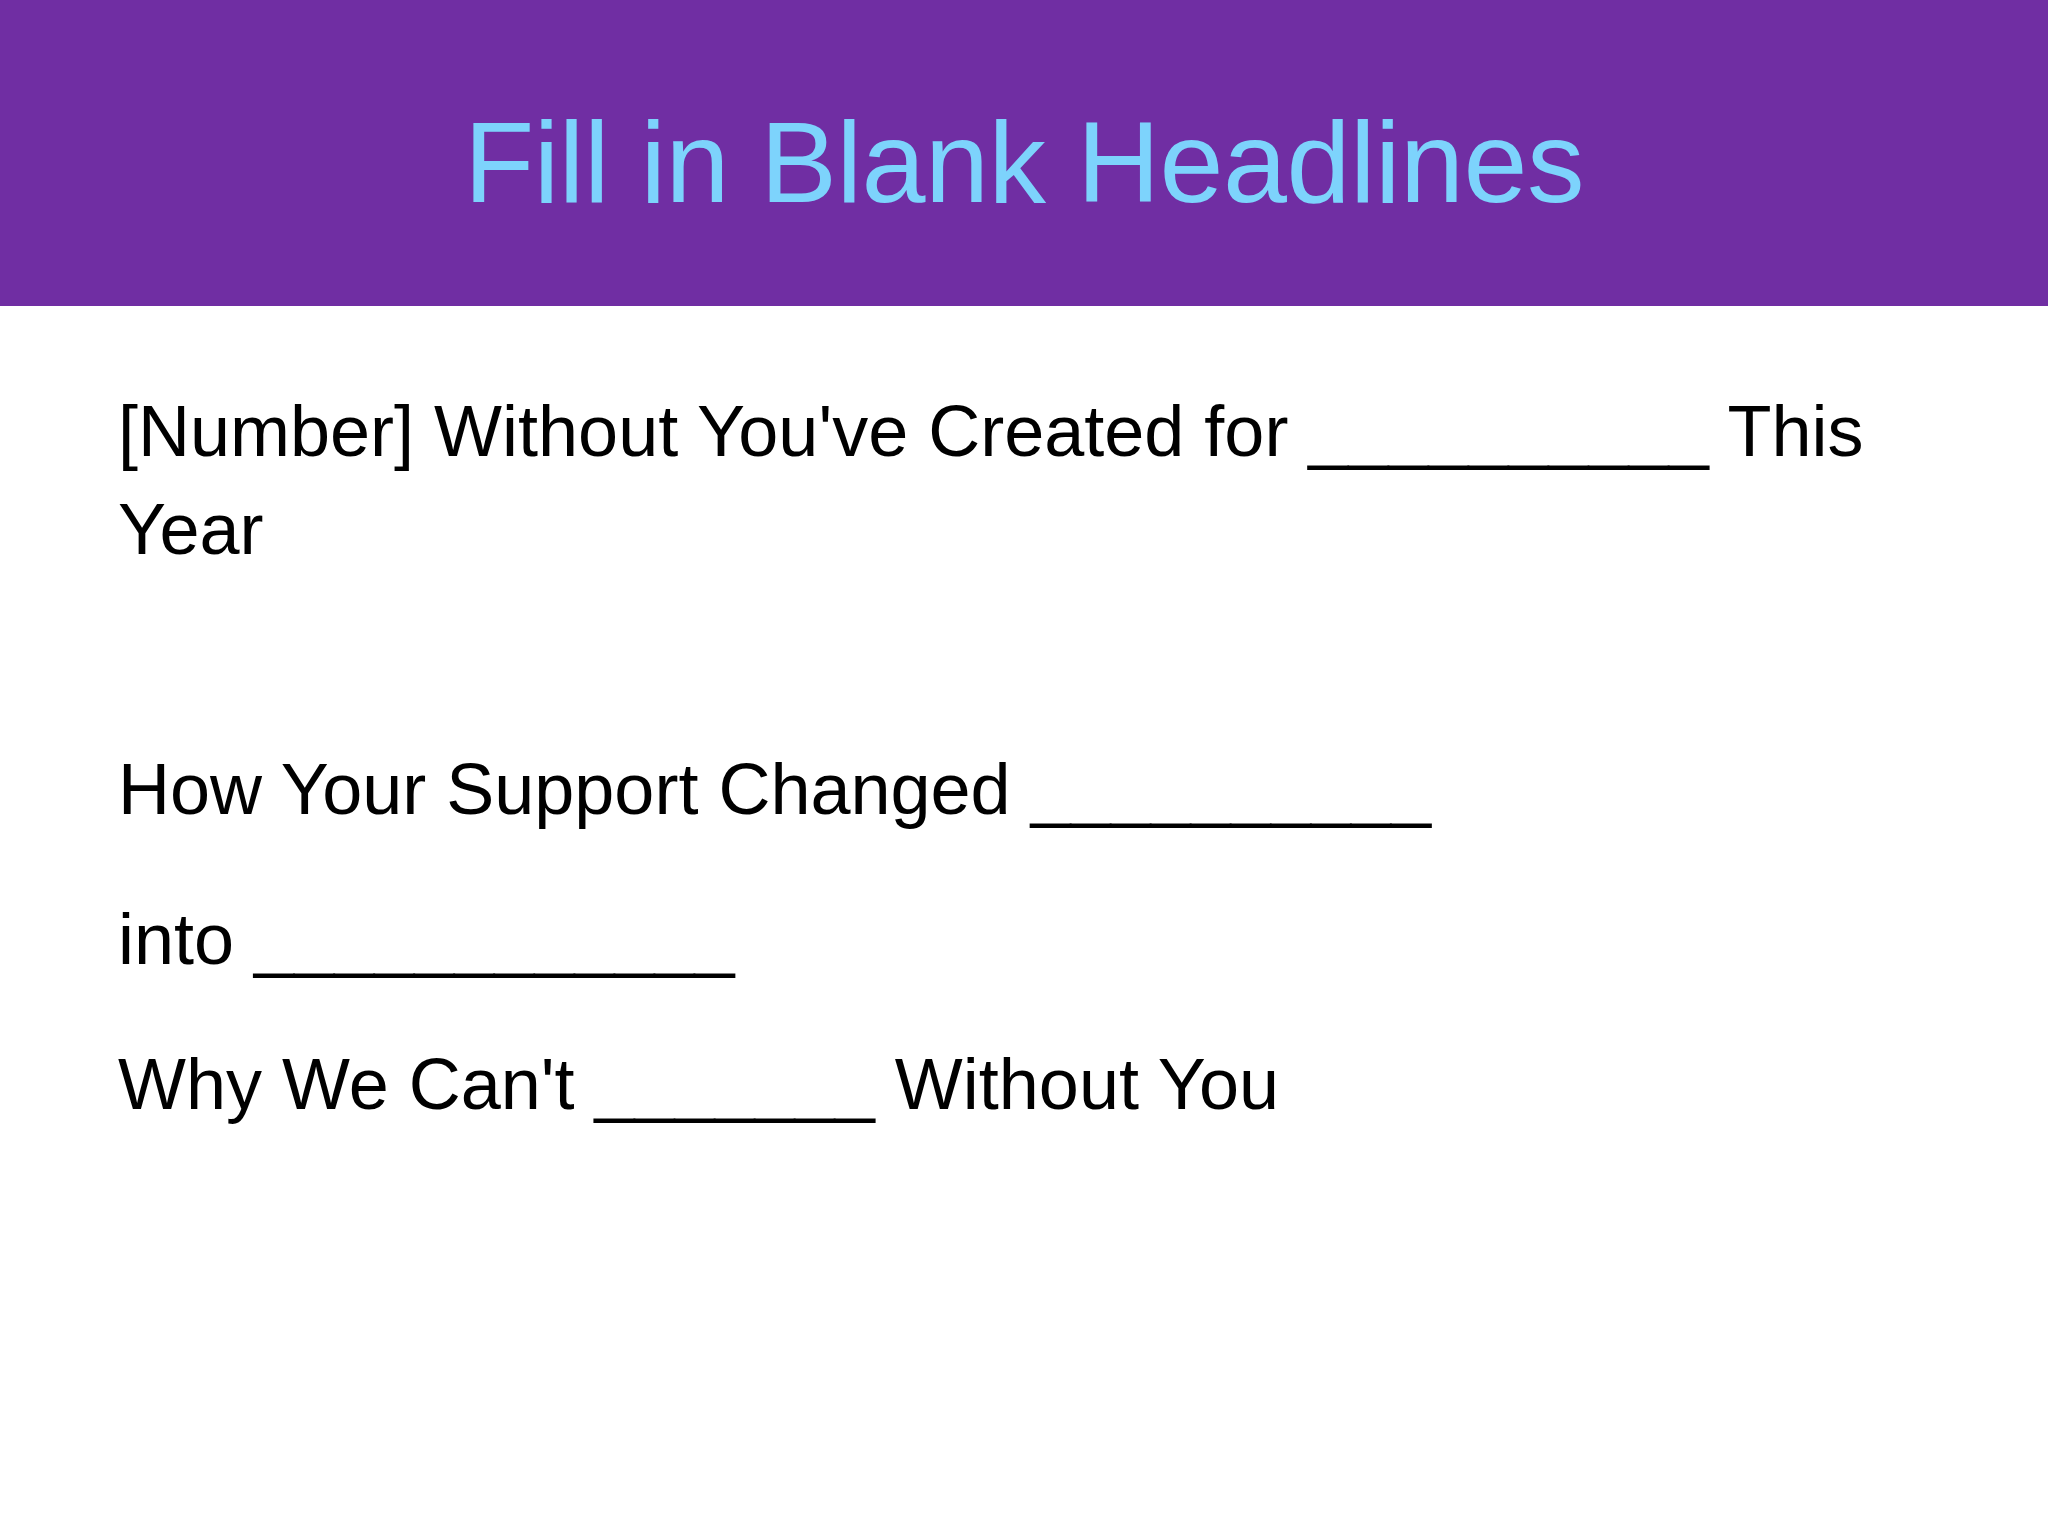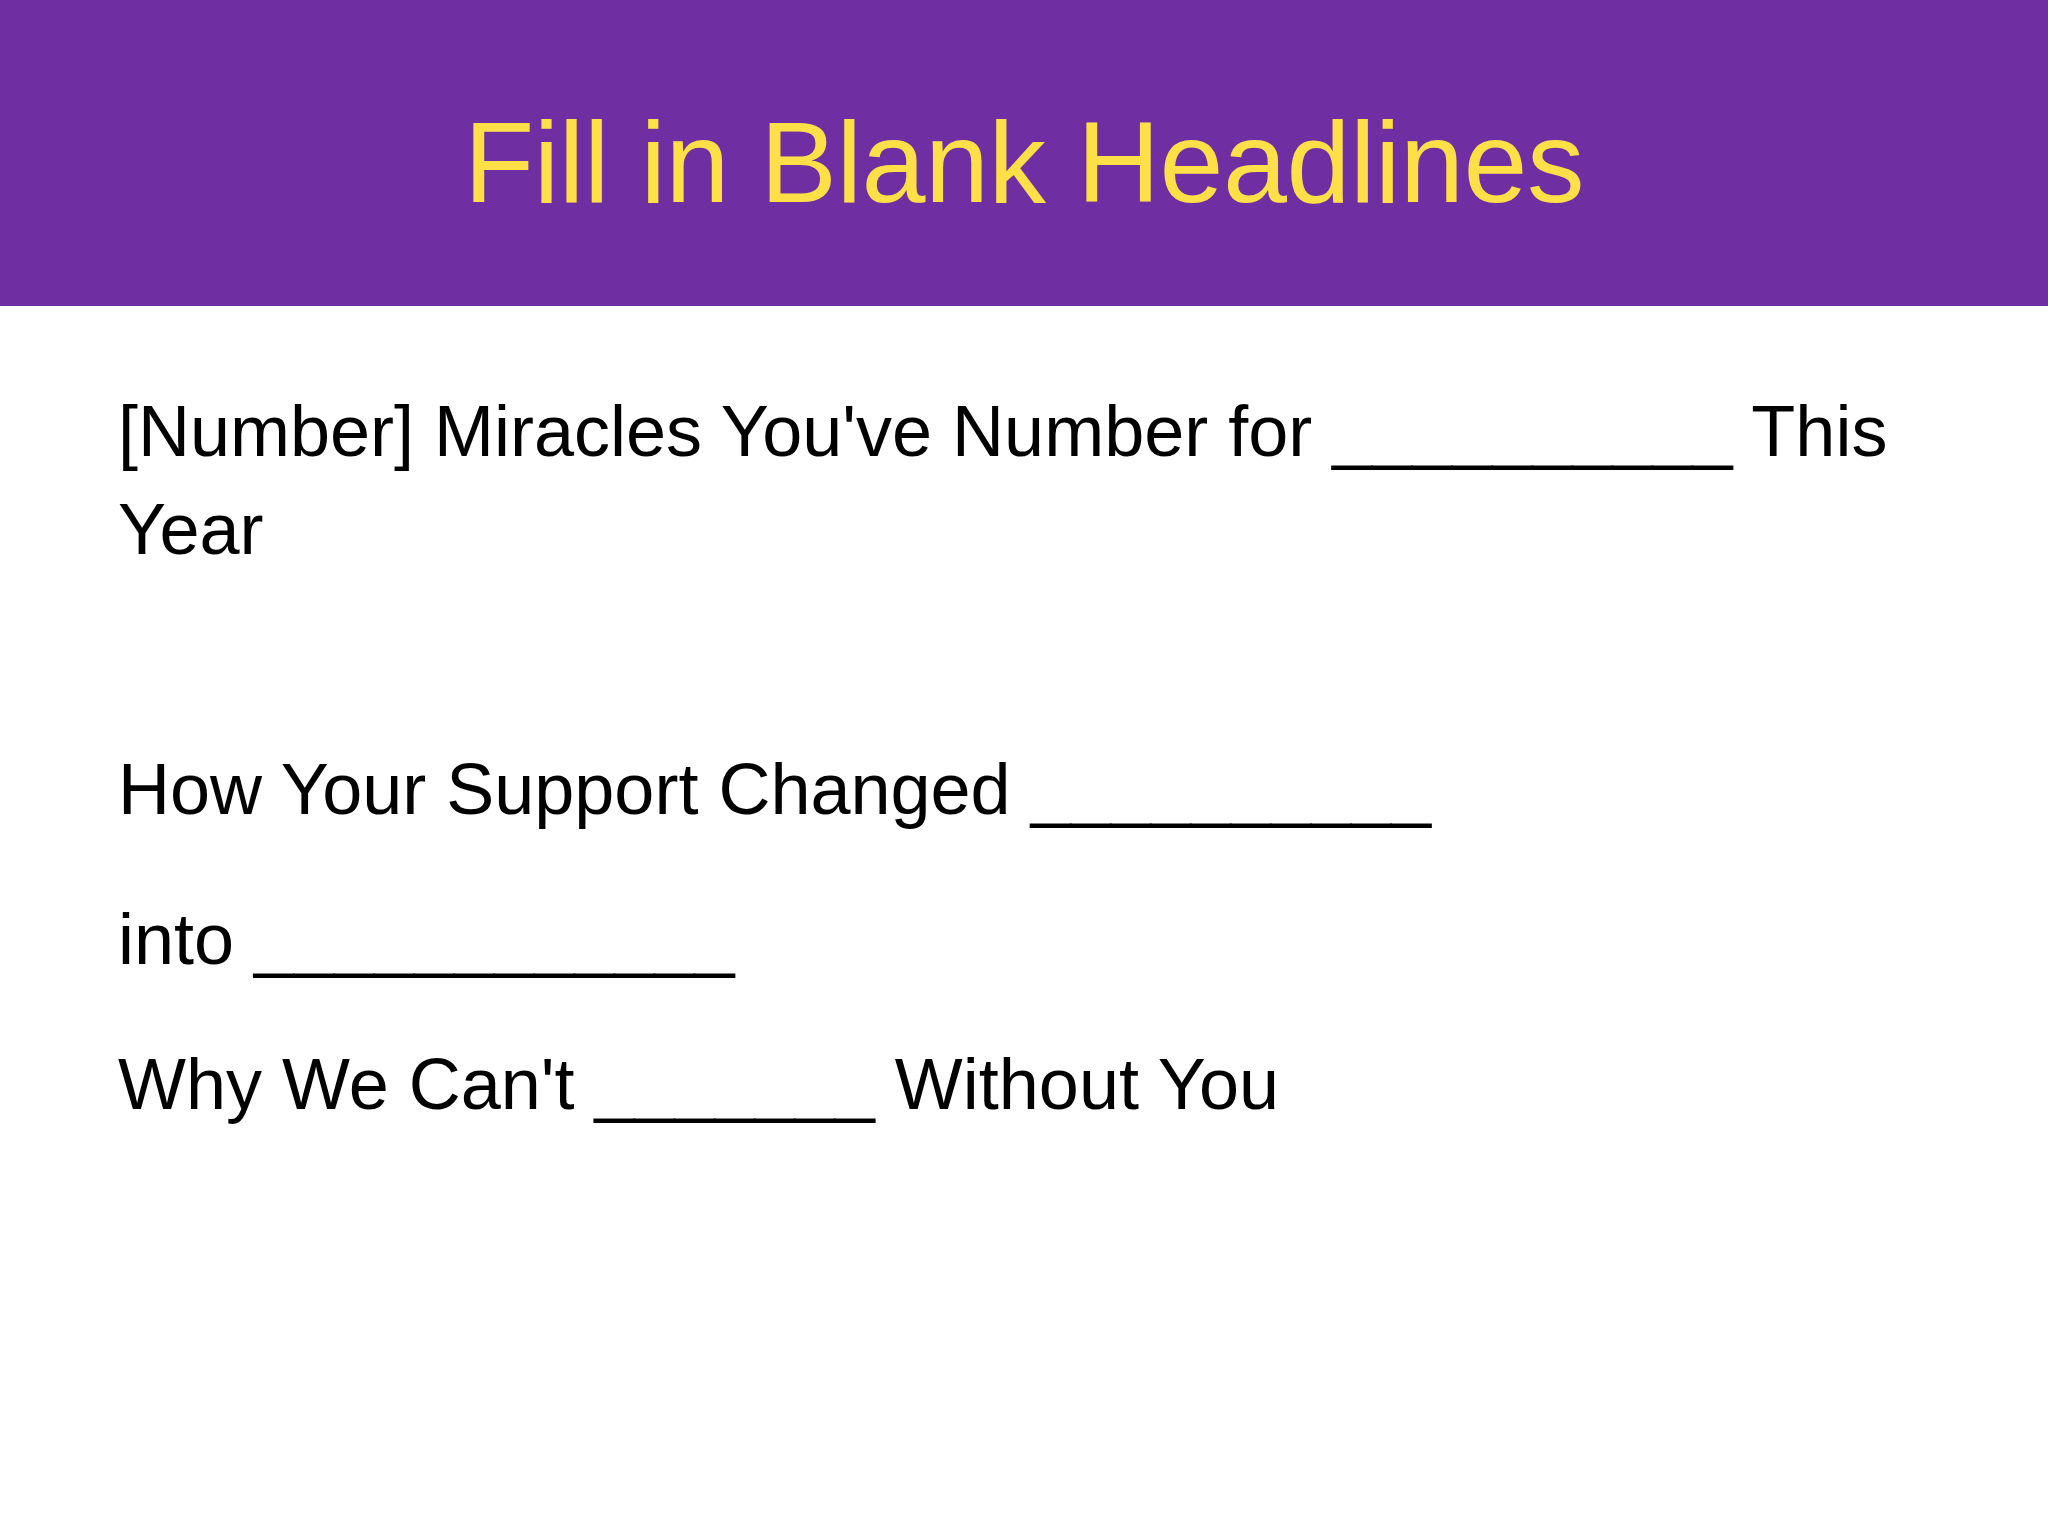--- a/index.html
+++ b/index.html
@@ -32,21 +32,21 @@
     height: 306px;
     background: #702EA3;
     display: flex;
     align-items: flex-end;
     justify-content: center;
     box-sizing: border-box;
     padding-bottom: 86px;
   }
 
   .title-text {
-    color: #fde047;
+    color: #7dd3fc;
     font-family: "Liberation Sans", sans-serif;
     font-size: 115px;
     font-weight: 400;
     line-height: 1.0;
     letter-spacing: -0.5px;
     white-space: nowrap;
     text-align: center;
   }
 
   
@@ -94,21 +94,21 @@
 <body>
 
 <div class="slide" style="background: rgb(255, 255, 255);">
 
   <div class="title-banner" style="background: rgb(112, 46, 163);">
     <div class="title-text">Fill in Blank Headlines</div>
   </div>
 
   <div class="body-area">
 
-    <p class="para para-1">[Number] Miracles You've Number for __________ This Year</p>
+    <p class="para para-1">[Number] Without You've Created for __________ This Year</p>
 
     <p class="para para-3">Why We Can't _______ Without You</p>
 
     <p class="para para-2">How Your Support Changed __________ into ____________</p>
 
   </div>
 
 </div>
 
 </body></html>

